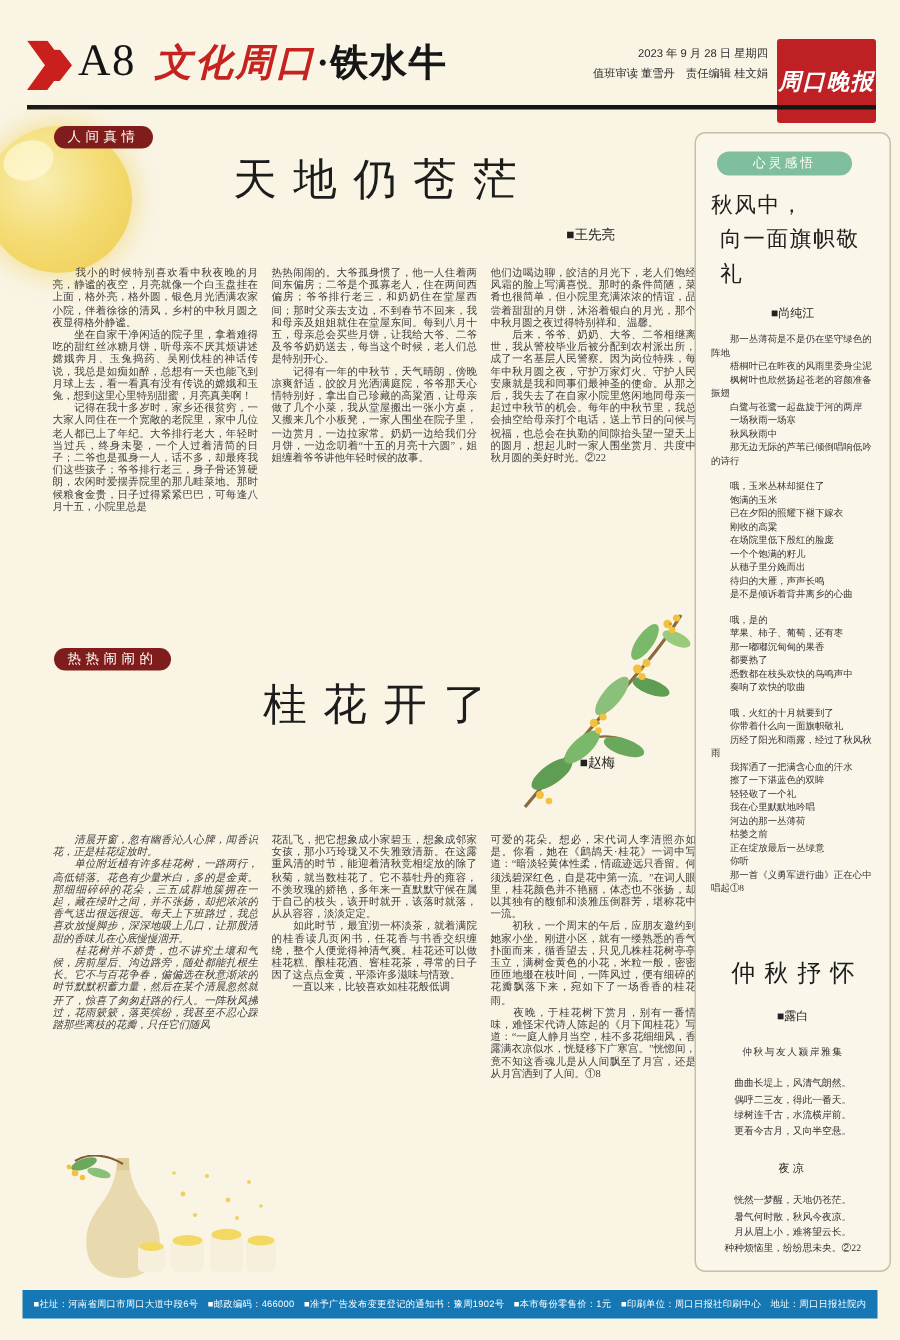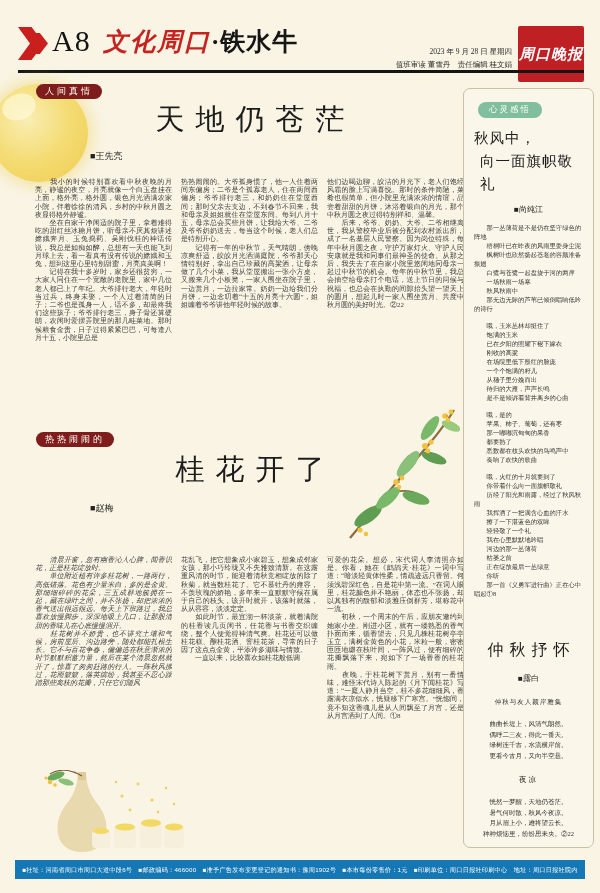--- a/index.html
+++ b/index.html
@@ -13,47 +13,47 @@
   .hdr-chevron{position:absolute;left:18px;top:27px;width:30px;height:33px;}
   .hdr-chevron .c1{position:absolute;left:0;top:0;width:26px;height:33px;background:#c9201d;
     clip-path:polygon(0 0,52% 0,100% 50%,52% 100%,0 100%,46% 50%);}
   .hdr-chevron .c2{position:absolute;left:13px;top:6px;width:17px;height:21px;background:#c9201d;
     clip-path:polygon(0 0,52% 0,100% 50%,52% 100%,0 100%,46% 50%);}
   .page-no{position:absolute;left:52px;top:24px;font-size:30px;color:#141414;letter-spacing:1px;}
   .section-title{position:absolute;left:103px;top:25px;font-size:25px;font-weight:bold;white-space:nowrap;}
   .section-title .red{color:#c5231f;font-style:italic;letter-spacing:2px;}
   .section-title .black{color:#161616;letter-spacing:1px;}
   .hdr-info{position:absolute;right:88px;top:29px;text-align:right;font-size:7.5px;line-height:13px;color:#2c2c2c;
-    font-family:Liberation Serif, serif;margin-top:16px;}
+    font-family:Liberation Sans, sans-serif;}
   .masthead{position:absolute;right:16px;top:26px;width:66px;height:56px;background:#bf2024;border-radius:2px;
     color:#fff;display:flex;align-items:center;justify-content:center;font-size:15px;font-weight:bold;
     letter-spacing:1px;font-style:italic;}
   .hdr-rule{position:absolute;left:18px;top:70px;width:566px;height:2.5px;background:#151515;}
 
   
   .badge{position:absolute;background:#7f1d1d;color:#fffdf5;border-radius:9px;
     font-size:9px;letter-spacing:3px;padding:2px 9px;line-height:11px;z-index:5;}
   .art-title{position:absolute;left:90px;width:320px;text-align:center;color:#1c1c1c;
     font-size:29px;letter-spacing:11px;text-indent:11px;font-weight:500;white-space:nowrap;}
-  .art-author{position:absolute;left:90px;width:320px;text-align:left;font-size:9px;color:#222;}
+  .art-author{position:absolute;left:90px;width:320px;text-align:right;font-size:9px;color:#222;}
   .col{position:absolute;width:137px;overflow:hidden;font-size:7px;line-height:8.2px;
     text-align:justify;white-space:pre-wrap;color:#3d3d3d;}
 
   
   .moon{position:absolute;left:-10px;top:84px;width:98px;height:98px;border-radius:50%;
     background:radial-gradient(circle at 38% 36%, #f9eeb4 0%, #f4dc74 48%, #eecb4f 100%);
     box-shadow:0 0 14px 4px rgba(240,214,110,.55);}
   .moon .hi{position:absolute;left:12px;top:10px;width:34px;height:26px;border-radius:50%;
     background:rgba(255,250,220,.65);transform:rotate(-18deg);}
 
   
   .sidebar{position:absolute;left:463px;top:88px;width:131px;height:760px;
     border:1px solid #c6c0a6;border-radius:7px;background:#faf6e9;box-sizing:border-box;padding:9px 10px;}
   .sb-badge{display:inline-block;background:#7fbf9e;color:#fffdf5;border-radius:9px;
-    font-size:8.5px;letter-spacing:2px;padding:2px 11px;margin-left:4px;}
+    font-size:8.5px;letter-spacing:2px;padding:2px 24px;margin-left:4px;}
   .sb-title{margin-top:9px;font-size:14.5px;line-height:23px;color:#1e1e1e;letter-spacing:1px;}
   .sb-title .l2{padding-left:6px;}
   .sb-author{text-align:center;font-size:8px;color:#222;margin-top:8px;}
   .stanza{margin-top:8px;}
   .pline{font-size:6.3px;line-height:9px;color:#343434;text-indent:2em;}
   .poem2{margin-top:42px;text-align:center;}
   .poem2-title{font-size:16px;letter-spacing:6px;text-indent:6px;color:#1c1c1c;}
   .poem2-author{font-size:8px;color:#222;margin-top:12px;}
   .poem2-subtitle{font-size:6.5px;color:#333;margin-top:14px;letter-spacing:1px;}
   .qline{font-size:6.5px;line-height:10.5px;color:#333;}

